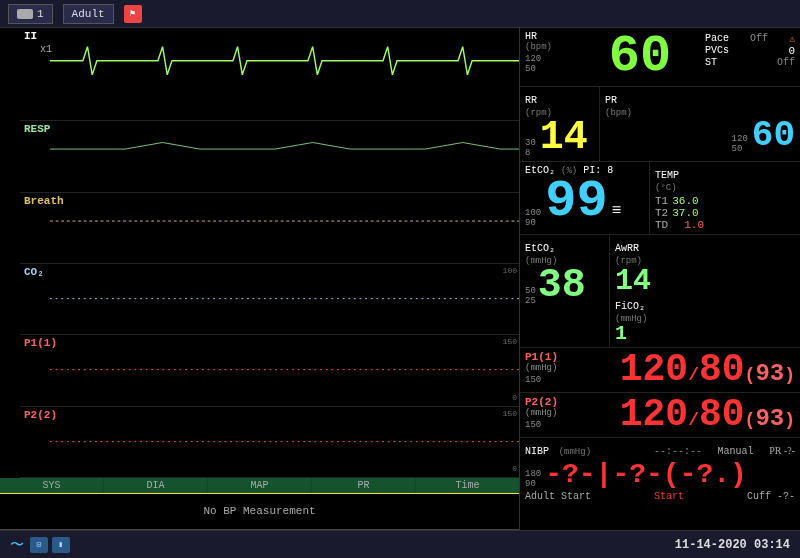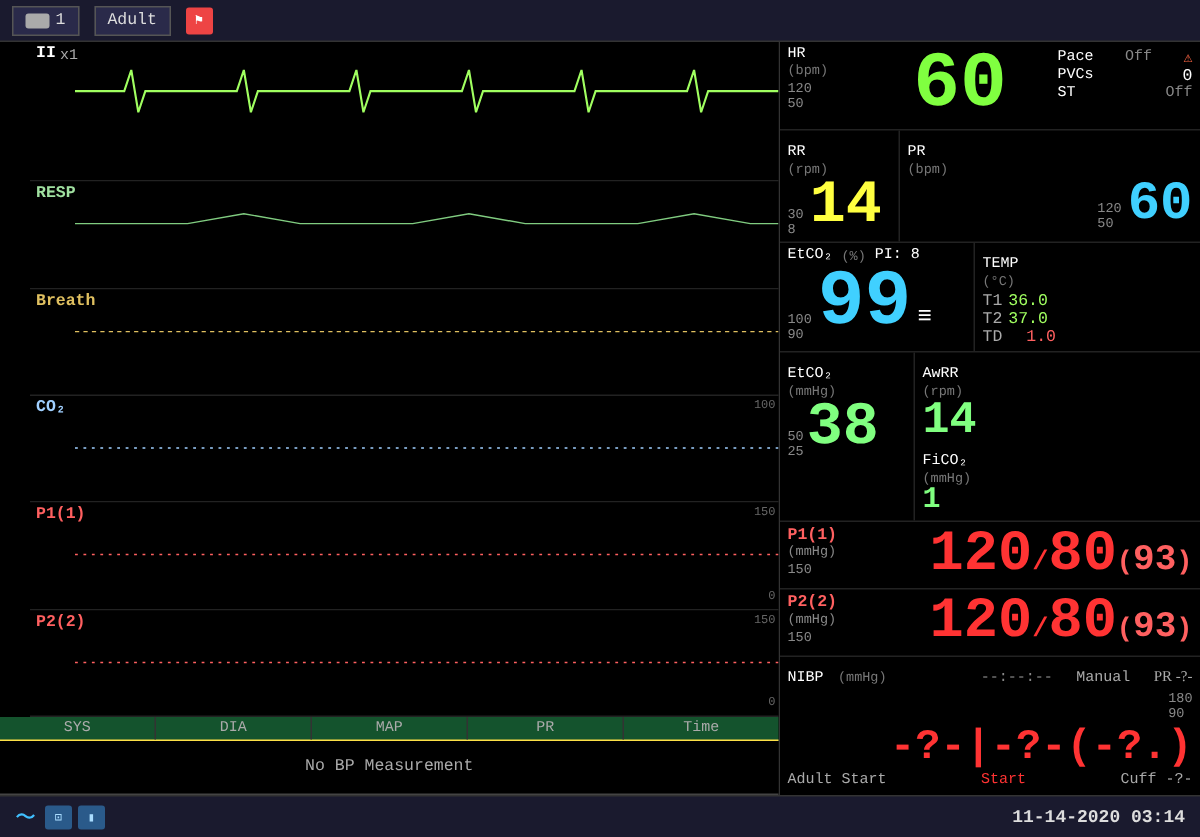--- a/index.html
+++ b/index.html
@@ -219,21 +219,21 @@
   </div>
   <div class="top-bar-icon">⚑</div>
 </div>
 
 <div id="main">
 
   <div id="waveforms">
 
     <div class="wave-row row-ecg" style="flex:1.2">
       <span class="wave-label" style="color:#fff; font-size:11px;">II</span>
-      <span style="position:absolute;top:4px;left:20px;color:#aaa;font-size:10px;">x1</span>
+      <span style="position:absolute;top:16px;left:20px;color:#aaa;font-size:10px;">x1</span>
       <svg class="wave-svg" viewBox="0 0 500 40" preserveAspectRatio="none">
         <polyline points="0,20 30,20 35,20 40,5 45,35 50,20 80,20 115,20 120,5 125,35 130,20 160,20 195,20 200,5 205,35 210,20 240,20 275,20 280,5 285,35 290,20 320,20 355,20 360,5 365,35 370,20 400,20 435,20 440,5 445,35 450,20 480,20 500,20" fill="none" stroke="#a0ff60" stroke-width="1.5"></polyline>
       </svg>
     </div>
 
     <div class="wave-row row-resp" style="flex:0.9">
       <span class="wave-label">RESP</span>
       <svg class="wave-svg" viewBox="0 0 500 30" preserveAspectRatio="none">
         <polyline points="0,15 80,15 120,8 160,15 240,15 280,8 320,15 400,15 440,8 480,15 500,15" fill="none" stroke="#80cc80" stroke-width="1"></polyline>
       </svg>
@@ -443,21 +443,21 @@
         <div>
           <span class="small-label">NIBP</span>
           <span class="small-unit" style="display:inline;">(mmHg)</span>
         </div>
         <div>
           <span style="color:#888;font-size:10px;">--:--:--</span>
           <span style="color:#aaa;font-size:10px;margin-left:6px;">Manual</span>
           <span style="color:#aaa;font-size:10px;margin-left:6px;font-family:Liberation Serif, serif;">PR -?-</span>
         </div>
       </div>
-      <div style="display:flex;align-items:flex-end;gap:4px;margin-top:2px;flex-direction:column;">
+      <div style="display:flex;align-items:flex-end;gap:4px;margin-top:2px;">
         <div style="display:flex;flex-direction:column;font-size:9px;color:#888;">
           <span>180</span>
           <span>90</span>
         </div>
         <span class="big-num-red-medium">-?-|-?-(-?.)</span>
       </div>
       <div style="display:flex;justify-content:space-between;align-items:center;margin-top:2px;">
         <span style="color:#aaa;font-size:10px;">Adult Start</span>
         <span style="color:#ff3333;font-size:10px;">Start</span>
         <span style="color:#aaa;font-size:10px;">Cuff -?-</span>

